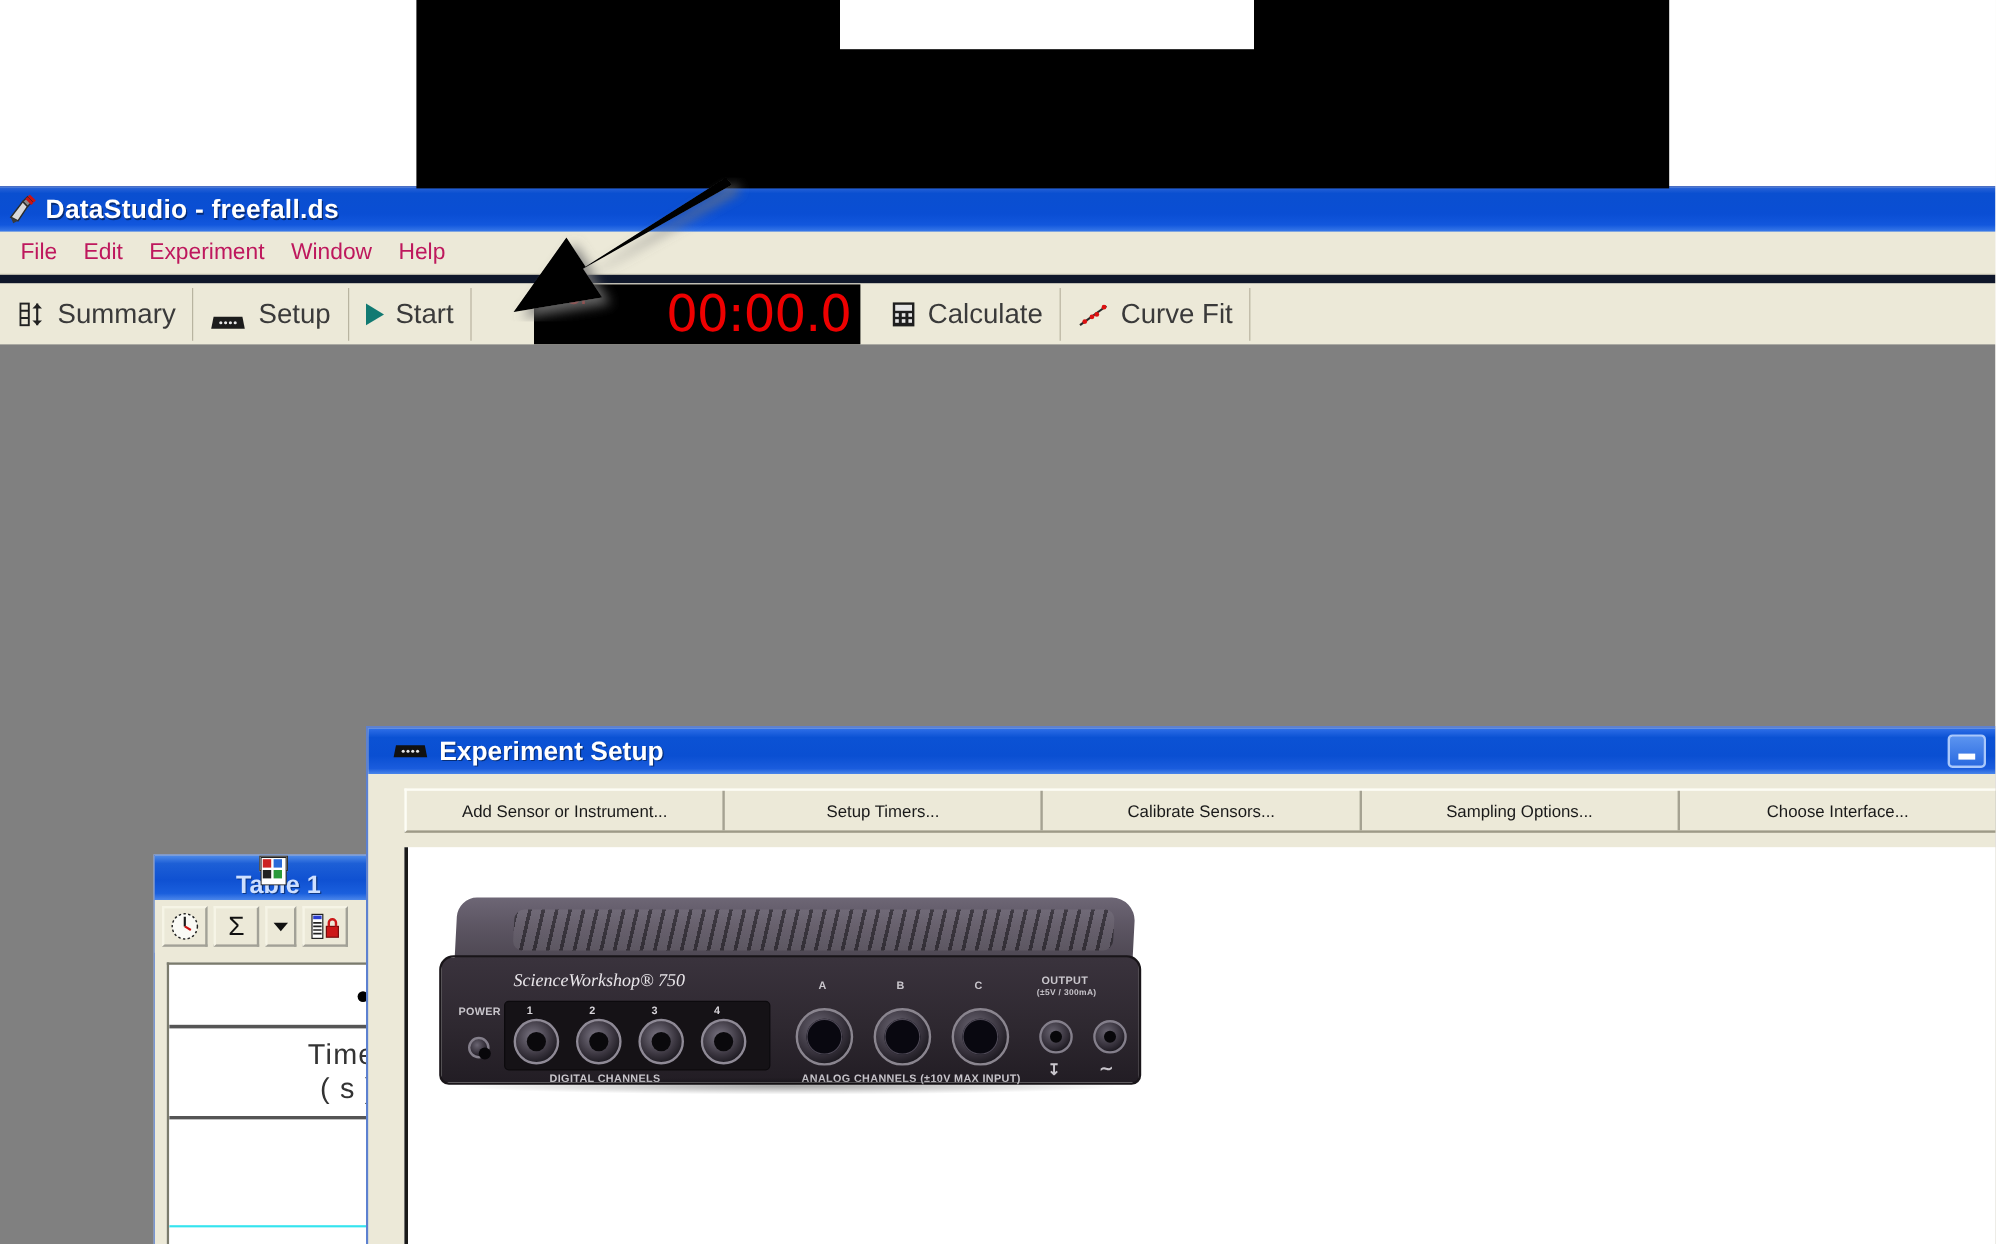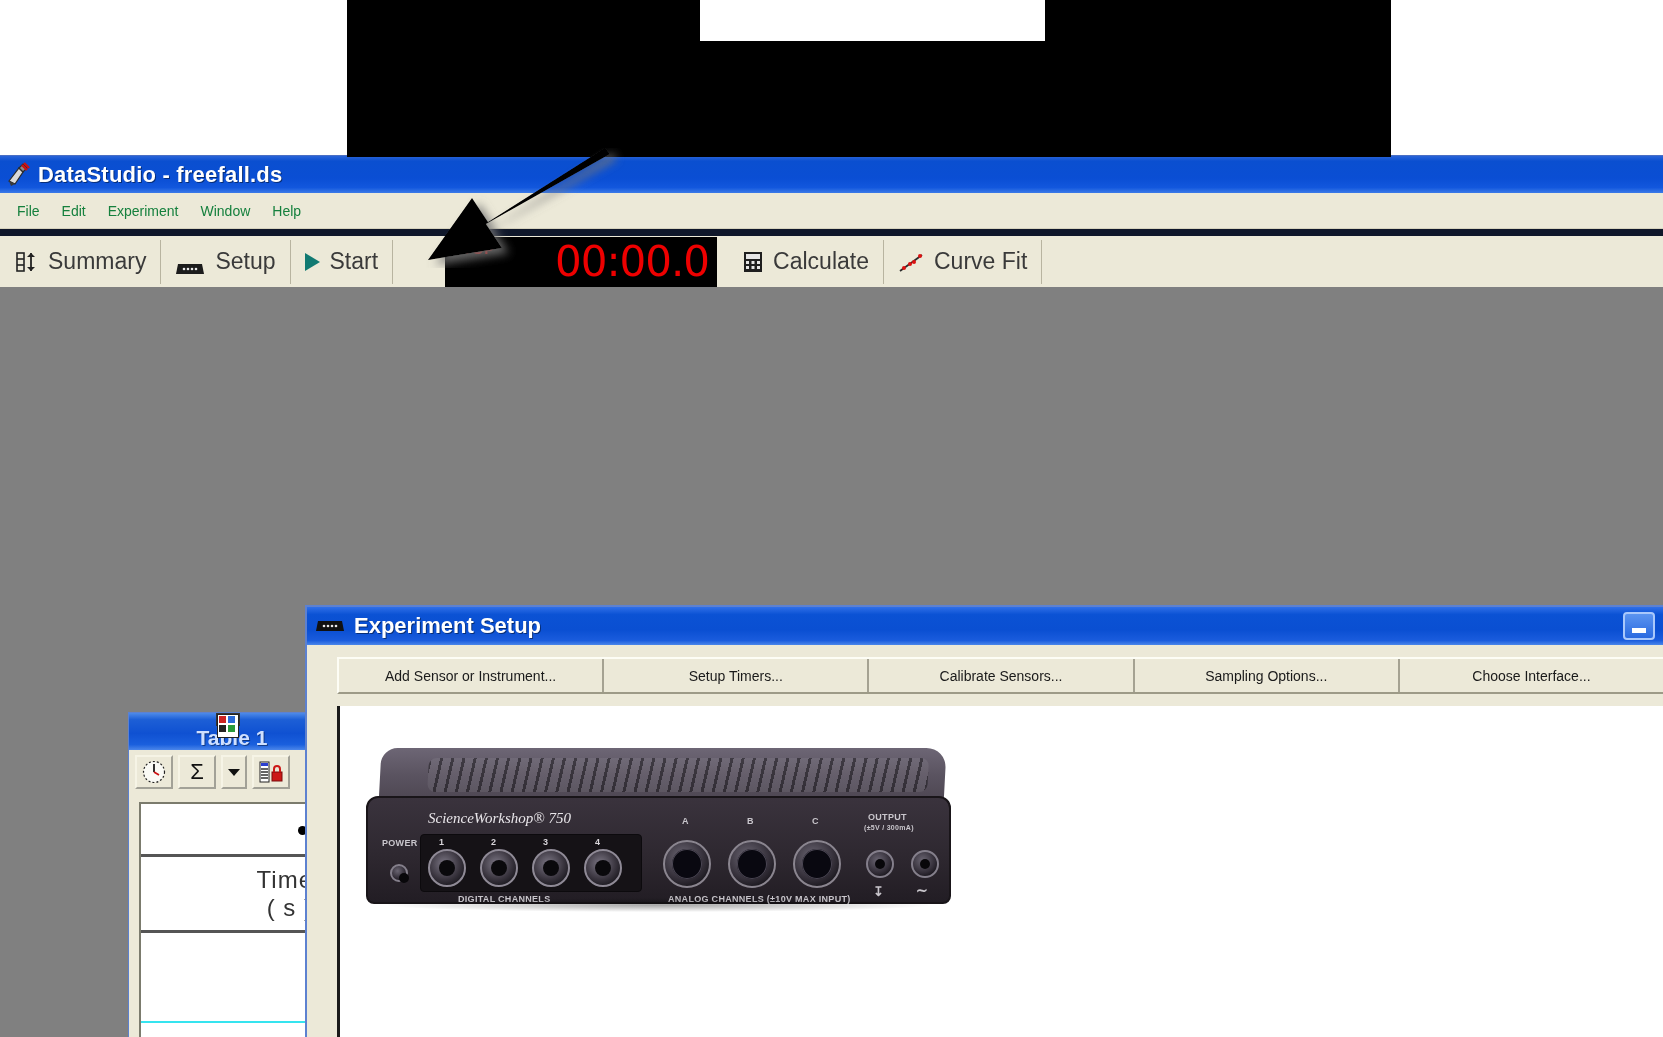--- a/index.html
+++ b/index.html
@@ -55,22 +55,22 @@
   .menubar {
     height: 36px;
     background: #ece9d8;
     display: flex;
     align-items: center;
     padding-left: 6px;
     border-bottom: 1px solid #d6d2bd;
     box-sizing: border-box;
   }
   .menubar .mi {
-    font-size: 14px;
-    color: #15803d;
+    font-size: 19px;
+    color: #be185d;
     padding: 2px 11px;
     white-space: nowrap;
   }
 
   .toolbar {
     height: 58px;
     background: #ece9d8;
     display: flex;
     align-items: center;
     padding-left: 2px;
@@ -243,21 +243,21 @@
     background: #ece9d8;
     border-left: 2px solid #5d81d0;
     border-top: 2px solid #5d81d0;
     box-sizing: border-box;
   }
   #setup-window .sw-title {
     height: 38px;
     background: linear-gradient(180deg,#2f6fe8 0%, #0b52d4 20%, #0a4fd2 60%, #1a5cdd 88%, #4a86ea 100%);
     display: flex;
     align-items: center;
-    padding-left: 8px;
+    padding-left: 20px;
     box-sizing: border-box;
     position: relative;
   }
   #setup-window .sw-title .sw-text {
     color: #ffffff;
     font-size: 22px;
     font-weight: bold;
     text-shadow: 1px 1px 0 rgba(0,0,0,0.45);
     margin-left: 9px;
   }

